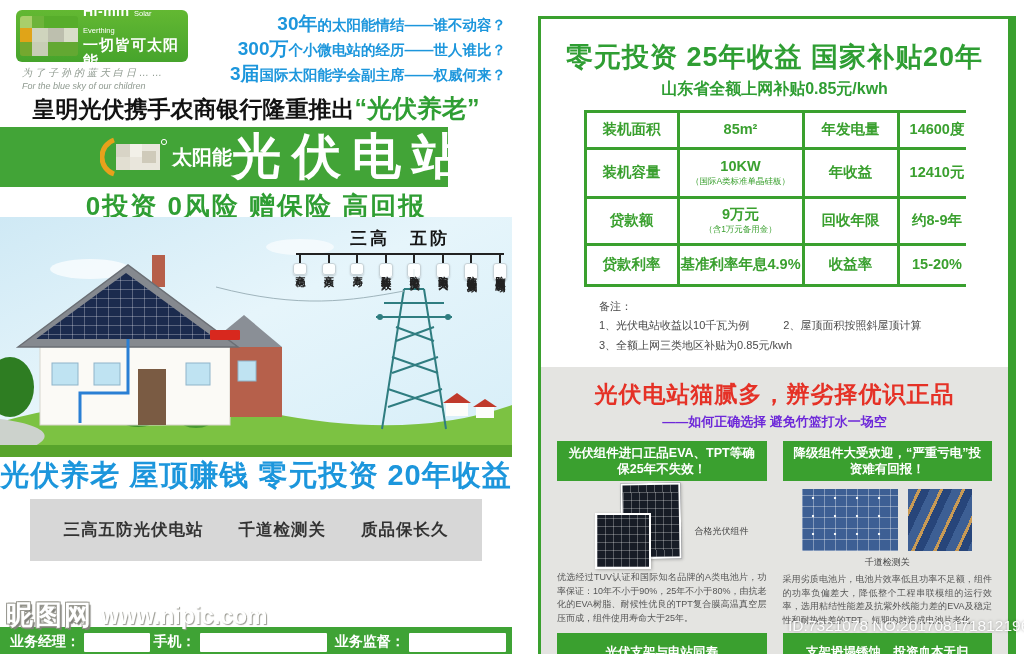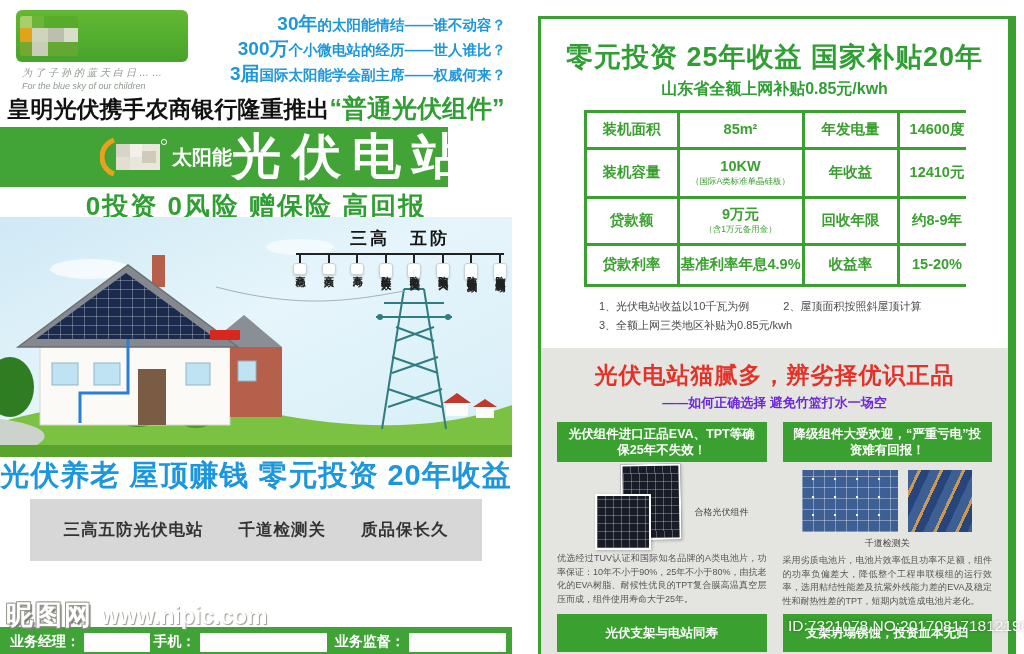--- a/index.html
+++ b/index.html
@@ -135,34 +135,41 @@
         <rect x="0" y="0" width="12" height="12" fill="#a9cf6a"></rect>
           <rect x="12" y="0" width="12" height="12" fill="#6db43a"></rect>
         <rect x="0" y="12" width="12" height="14" fill="#e0a418"></rect>
           <rect x="12" y="12" width="16" height="14" fill="#cfd4bd"></rect>
         <rect x="28" y="12" width="16" height="14" fill="#bdbfae"></rect>
           <rect x="44" y="12" width="14" height="14" fill="#d9ddc9"></rect>
         <rect x="0" y="26" width="12" height="14" fill="#74a82f"></rect>
           <rect x="12" y="26" width="16" height="14" fill="#c8cdb5"></rect>
         <rect x="28" y="26" width="30" height="14" fill="#63a832"></rect>
       </svg>
+      <div class="logo-text">
+        <div class="logo-en">
+          <b>Hi-min</b>
+          <span class="sub">Solar Everthing</span>
+        </div>
+        <div class="logo-cn">一切皆可太阳能</div>
+      </div>
     </div>
     <div class="hand">
       <div class="hand-cn">为了子孙的蓝天白日……</div>
       <div class="hand-en">For the blue sky of our children</div>
     </div>
 
     <div class="intro">
       <div class="intro-line"><span class="num">30年</span><span>的太阳能情结——谁不动容？</span></div>
       <div class="intro-line"><span class="num">300万</span><span>个小微电站的经历——世人谁比？</span></div>
       <div class="intro-line"><span class="num">3届</span><span>国际太阳能学会副主席——权威何来？</span></div>
     </div>
 
     <div class="headline">
-      <span class="blk">皇明光伏携手农商银行隆重推出</span><span class="grn">“普通光伏组件”</span>
+      <span class="blk">皇明光伏携手农商银行隆重推出</span><span class="grn">“光伏养老”</span>
     </div>
 
     <div class="banner">
       <svg class="banner-logo" viewBox="0 0 70 42">
         <path d="M14,4 A18 18 0 0 0 14,38" fill="none" stroke="#e8a11b" stroke-width="5"></path>
         <rect x="16" y="8" width="44" height="26" fill="#e9e6dc"></rect>
         <rect x="16" y="8" width="14" height="13" fill="#d8d4c6"></rect>
           <rect x="42" y="15" width="14" height="12" fill="#cfcaba"></rect>
         <rect x="30" y="8" width="12" height="13" fill="#f2f0e8"></rect>
           <rect x="16" y="21" width="14" height="13" fill="#e2dfd2"></rect>
@@ -311,20 +318,21 @@
       <div class="cell">回收年限</div>
       <div class="cell">约8-9年</div>
 
       <div class="cell">贷款利率</div>
       <div class="cell">基准利率年息4.9%</div>
       <div class="cell">收益率</div>
       <div class="cell">15-20%</div>
     </div>
 
     <div class="remarks">
+      <div>备注：</div>
       <div class="r-row">
         <span>1、光伏电站收益以10千瓦为例</span><span>2、屋顶面积按照斜屋顶计算</span>
       </div>
       <div class="r-row">
         <span>3、全额上网三类地区补贴为0.85元/kwh</span>
       </div>
     </div>
 
     <div class="rp-gray">
       <div class="warn-title">光伏电站猫腻多，辨劣择优识正品</div>

